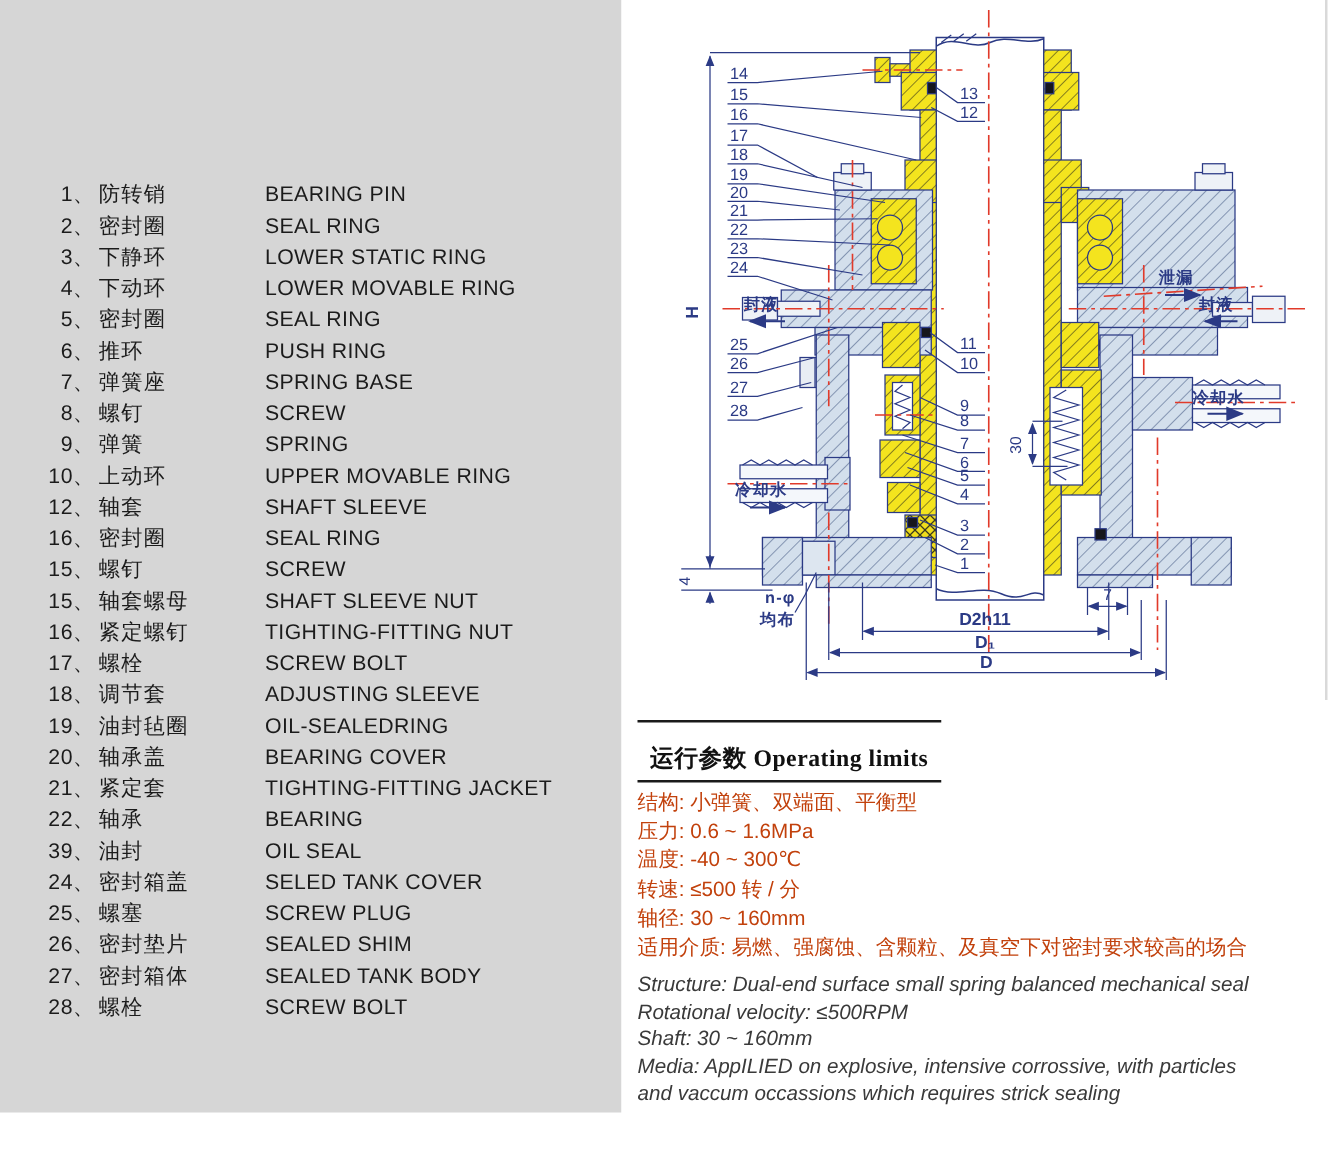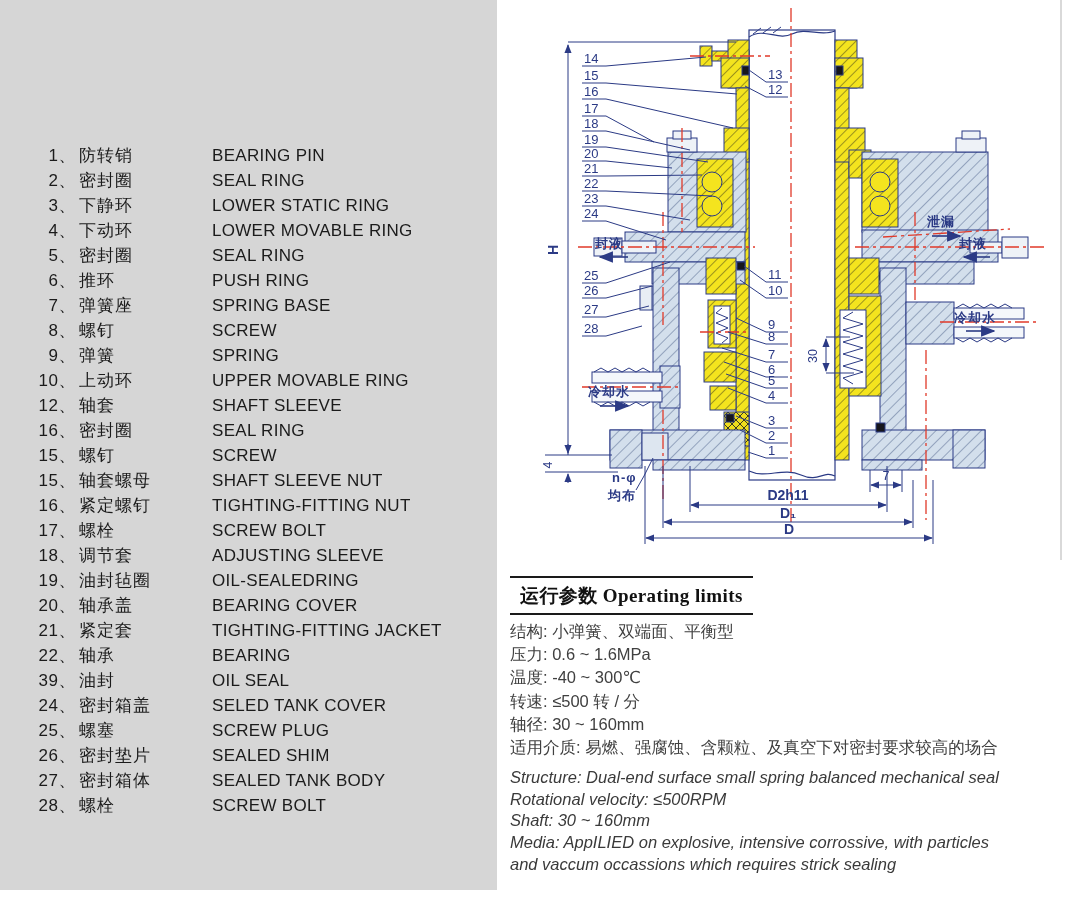--- a/index.html
+++ b/index.html
@@ -6,24 +6,24 @@
   #stage{position:relative;width:1068px;height:922px;background:#ffffff;overflow:hidden;
          font-family:"Liberation Sans","DejaVu Sans",sans-serif;}
   .left-panel{position:absolute;left:0;top:0;width:497px;height:890px;background:#d6d6d6;}
   .parts-list{position:absolute;left:0;top:143px;width:497px;}
   .p-row{position:relative;height:25px;line-height:25px;font-size:17px;color:#1b1b1b;white-space:nowrap;}
   .p-num{position:absolute;left:30px;width:46px;text-align:right;letter-spacing:.5px;}
   .p-cn{position:absolute;left:79px;letter-spacing:1px;}
   .p-en{position:absolute;left:212px;letter-spacing:.3px;}
   .op-limits{position:absolute;left:510px;top:576px;width:556px;color:#2b2b2b;}
   .op-title{display:inline-block;border-top:2px solid #1a1a1a;border-bottom:2px solid #1a1a1a;
-            padding:5px 10px 4px 10px;min-width:216px;
+            padding:16px 10px 4px 10px;min-width:216px;
             font-family:"Liberation Serif","DejaVu Serif",serif;font-weight:bold;
             font-size:19px;letter-spacing:.4px;color:#111;}
-  .op-cn{margin-top:5px;font-size:16.5px;line-height:23.2px;color:#404040;}
+  .op-cn{margin-top:5px;font-size:16.5px;line-height:23.2px;color:#c2410c;}
   .op-en{margin-top:8px;font-size:16.5px;line-height:21.6px;color:#3a3a3a;font-style:italic;}
   svg text{font-family:"Liberation Sans","DejaVu Sans",sans-serif;}
   .co{font-size:13px;fill:#2b3a85;}
   .dim{font-size:12.5px;fill:#2b3a85;}
   .dimB{font-size:14px;font-weight:bold;fill:#2b3a85;}
   .zhl{font-size:13px;font-weight:bold;fill:#2b3a85;letter-spacing:1px;}
 </style>
 </head>
 <body>
 

